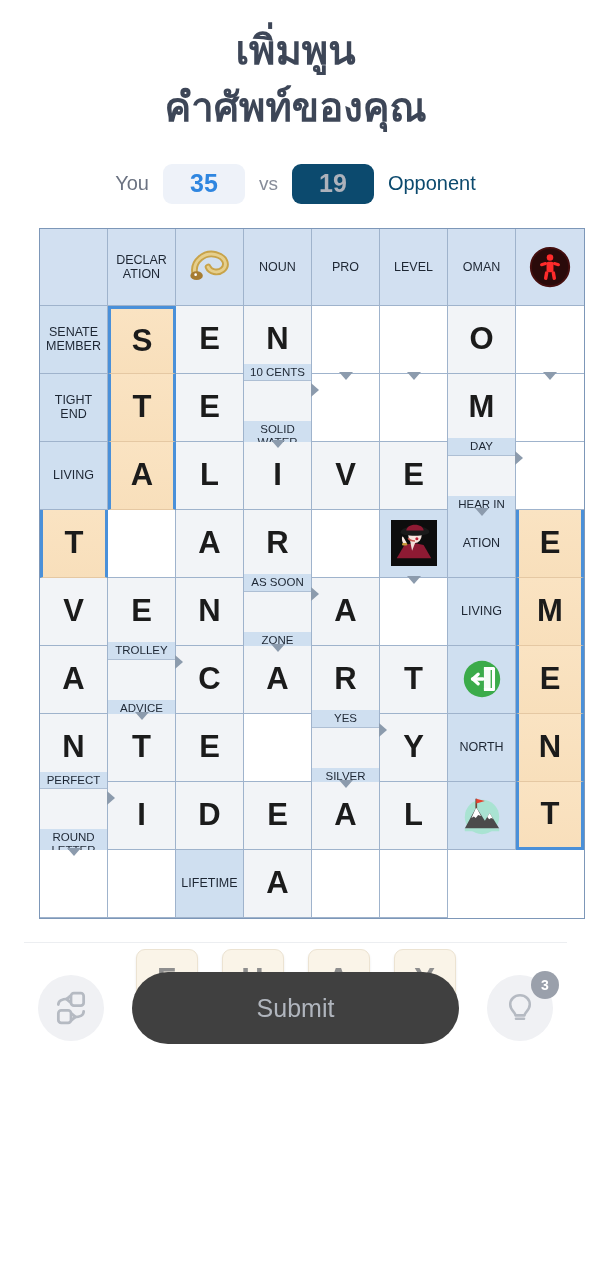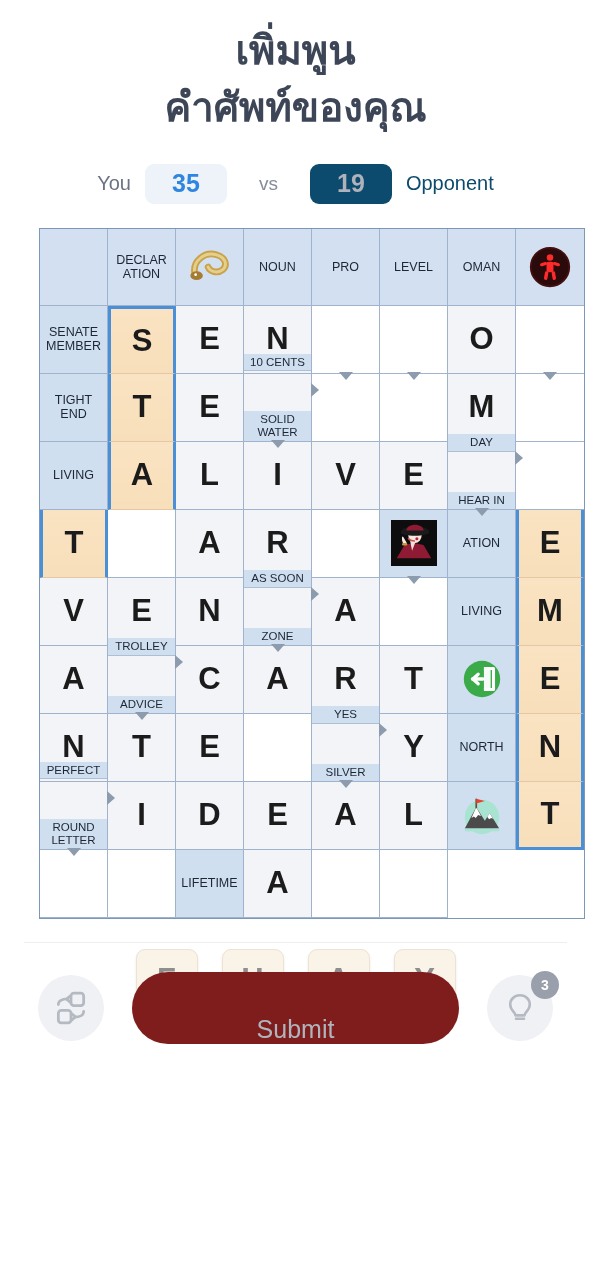--- a/index.html
+++ b/index.html
@@ -38,21 +38,21 @@
   .score-label.opp { color: #0c4a6e; }
   .score-pill {
     min-width: 82px;
     height: 40px;
     border-radius: 9px;
     display: flex; align-items: center; justify-content: center;
     font-size: 25px; font-weight: bold;
   }
   .score-pill.you { background: #eef2f9; color: #2f86e0; }
   .score-pill.opp { background: #0c4a6e; color: #adb2bb; }
-  .vs-text { font-size: 19px; color: #868c99; margin: 0 18px; }
+  .vs-text { font-size: 19px; color: #868c99; margin: 0 0; }
 
   
   .grid-wrap { margin-top: 22px; display: flex; justify-content: center; padding-left: 33px; }
   .grid {
     border: 1px solid #7d97b8;
     background: #ffffff;
     display: grid;
     grid-template-columns: 68px 68px 68px 68px 68px 68px 68px 68px;
     grid-template-rows: 77px 68px 68px 68px 68px 68px 68px 68px 68px 68px;
     width: 546px;
@@ -77,21 +77,21 @@
   .cell.clue.head { background: #d2e0f1; }
   .cell.empty-head { background: #d2e0f1; }
   .cell.blank { background: #ffffff; }
   .cell.letter {
     background: #f2f4f7;
     color: #1b1b1b;
     font-size: 31px;
     font-weight: bold;
   }
   
-  .cell.split { background: #f2f4f7; padding: 0; flex-direction: column; justify-content: flex-end; gap: 40px; }
+  .cell.split { background: #f2f4f7; padding: 0; flex-direction: column; justify-content: center; gap: 40px; }
   .cell.split .half {
     width: 100%;
     background: #cfdff0;
     color: #1d2633;
     font-size: 11.5px;
     line-height: 1.1;
     display: flex; align-items: center; justify-content: center;
     text-align: center;
     padding: 2px 1px;
   }
@@ -162,22 +162,22 @@
     width: 66px; height: 66px; border-radius: 50%;
     background: #f0f1f4;
     display: flex; align-items: center; justify-content: center;
     position: relative;
   }
   .submit-btn {
     flex: 1;
     margin: 0 28px;
     height: 72px;
     border-radius: 36px;
-    background: #7f1d1d;
-    display: flex; align-items: flex-end; justify-content: center;
+    background: #404040;
+    display: flex; align-items: center; justify-content: center;
     font-size: 25px;
     color: #b0b5bd;
     font-weight: normal;
   }
   .hint-badge {
     position: absolute; top: -4px; right: -6px;
     width: 28px; height: 28px; border-radius: 50%;
     background: #9aa0ab; color: #fff;
     display: flex; align-items:center; justify-content:center;
     font-size: 14px; font-weight: bold;

